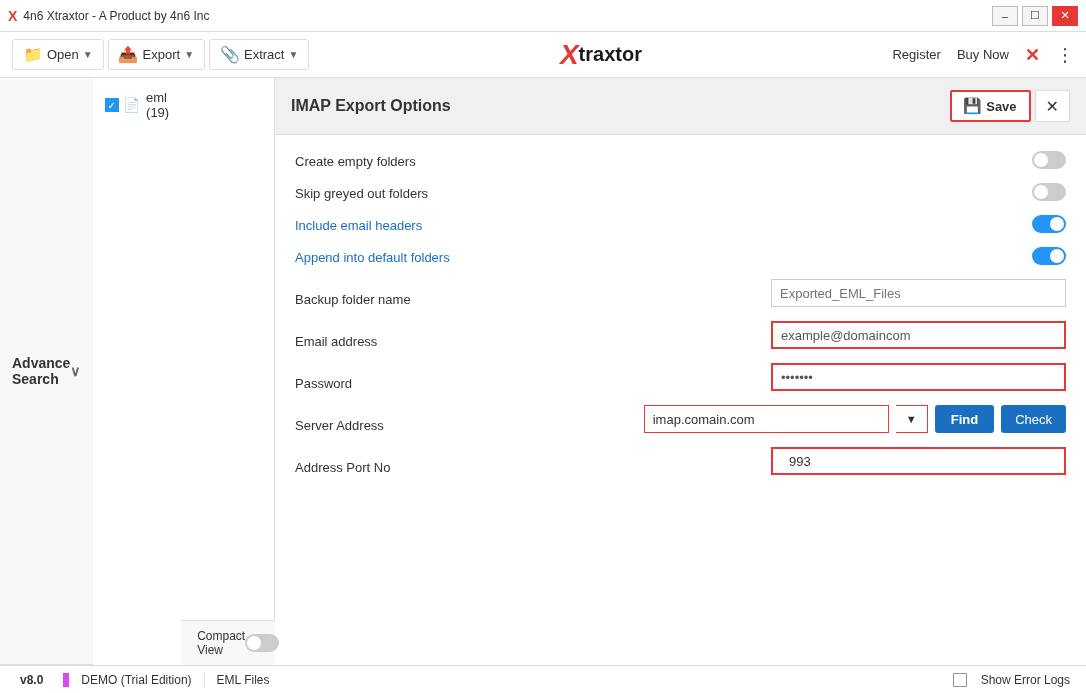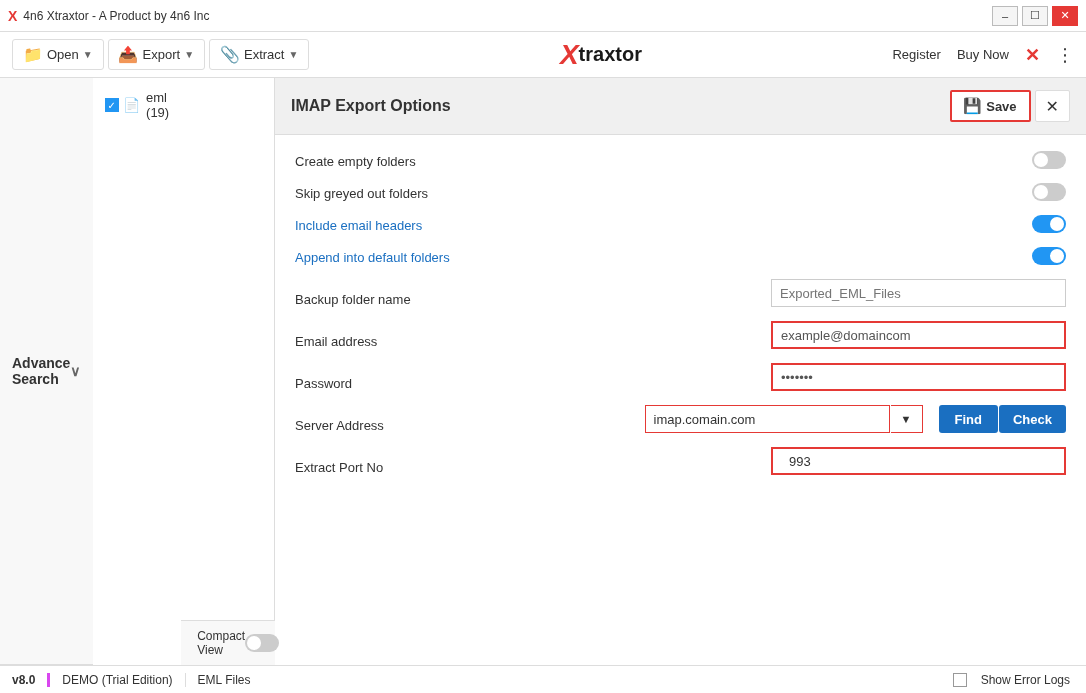--- a/index.html
+++ b/index.html
@@ -127,46 +127,46 @@
     .option-label.blue { color: #1a6fc1; }
 
     
     .option-input {
       width: 295px; height: 28px; border: 1px solid #ccc; padding: 2px 8px;
       font-size: 13px; color: #555; background: #fff; outline: none;
     }
     .option-input.red-border { border: 2px solid #e53935; }
 
     
-    .server-row { display: flex; align-items: center; gap: 1px; }
+    .server-row { display: flex; align-items: center; gap: 7px; }
     .server-input {
       width: 245px; height: 28px; border: 1px solid #e53935; padding: 2px 8px;
       font-size: 13px; color: #333; background: #fff; outline: none;
     }
     .server-dropdown {
       width: 32px; height: 28px; border: 1px solid #e53935;
       background: #fff; cursor: pointer; display: flex; align-items: center; justify-content: center;
       color: #333; font-size: 11px; border-left: none;
     }
     .find-btn {
       padding: 5px 16px; background: #1a6fc1; color: #fff; border: none;
-      cursor: pointer; font-size: 13px; font-weight: 600; border-radius: 3px; height: 28px; margin-left: 15px;
+      cursor: pointer; font-size: 13px; font-weight: 600; border-radius: 3px; height: 28px;
     }
     .check-btn {
       padding: 5px 14px; background: #1a6fc1; color: #fff; border: none;
-      cursor: pointer; font-size: 13px; font-weight: 700; border-radius: 3px; height: 28px;
+      cursor: pointer; font-size: 13px; font-weight: 400; border-radius: 3px; height: 28px;
     }
 
     
     .status-bar {
       height: 28px; background: #fff; border-top: 1px solid #ddd;
       display: flex; align-items: center; gap: 0;
       font-size: 12px; color: #333;
     }
-    .status-version { padding: 0 12px; border-right: 3px solid #d946ef; font-weight: 600; }
+    .status-version { padding: 0 20px; border-right: 6px solid #d946ef; font-weight: 600; }
     .status-demo { padding: 0 12px; border-right: 1px solid #ddd; }
     .status-filetype { padding: 0 12px; }
     .status-show-errors { display: flex; align-items: center; gap: 14px; margin-left: auto; padding-right: 16px; }
     .status-checkbox {
       width: 14px; height: 14px; border: 1px solid #999; background: #fff;
       display: flex; align-items: center; justify-content: center; cursor: pointer;
     }
 
     
     .dropdown-arrow { font-size: 10px; color: #666; }
@@ -297,21 +297,21 @@
           <span class="option-label">Server Address</span>
           <div class="server-row">
             <input class="server-input" type="text" value="imap.comain.com" style="">
             <div class="server-dropdown">▼</div>
             <button class="find-btn">Find</button>
             <button class="check-btn">Check</button>
           </div>
         </div>
 
         <div class="option-row">
-          <span class="option-label">Extract Port No</span>
+          <span class="option-label">Address Port No</span>
           <div class="port-wrapper">
             <input class="port-input" type="text" value="993" style="">
           </div>
         </div>
       </div>
     </div>
   </div>
 </div>
 
 <div class="status-bar">

